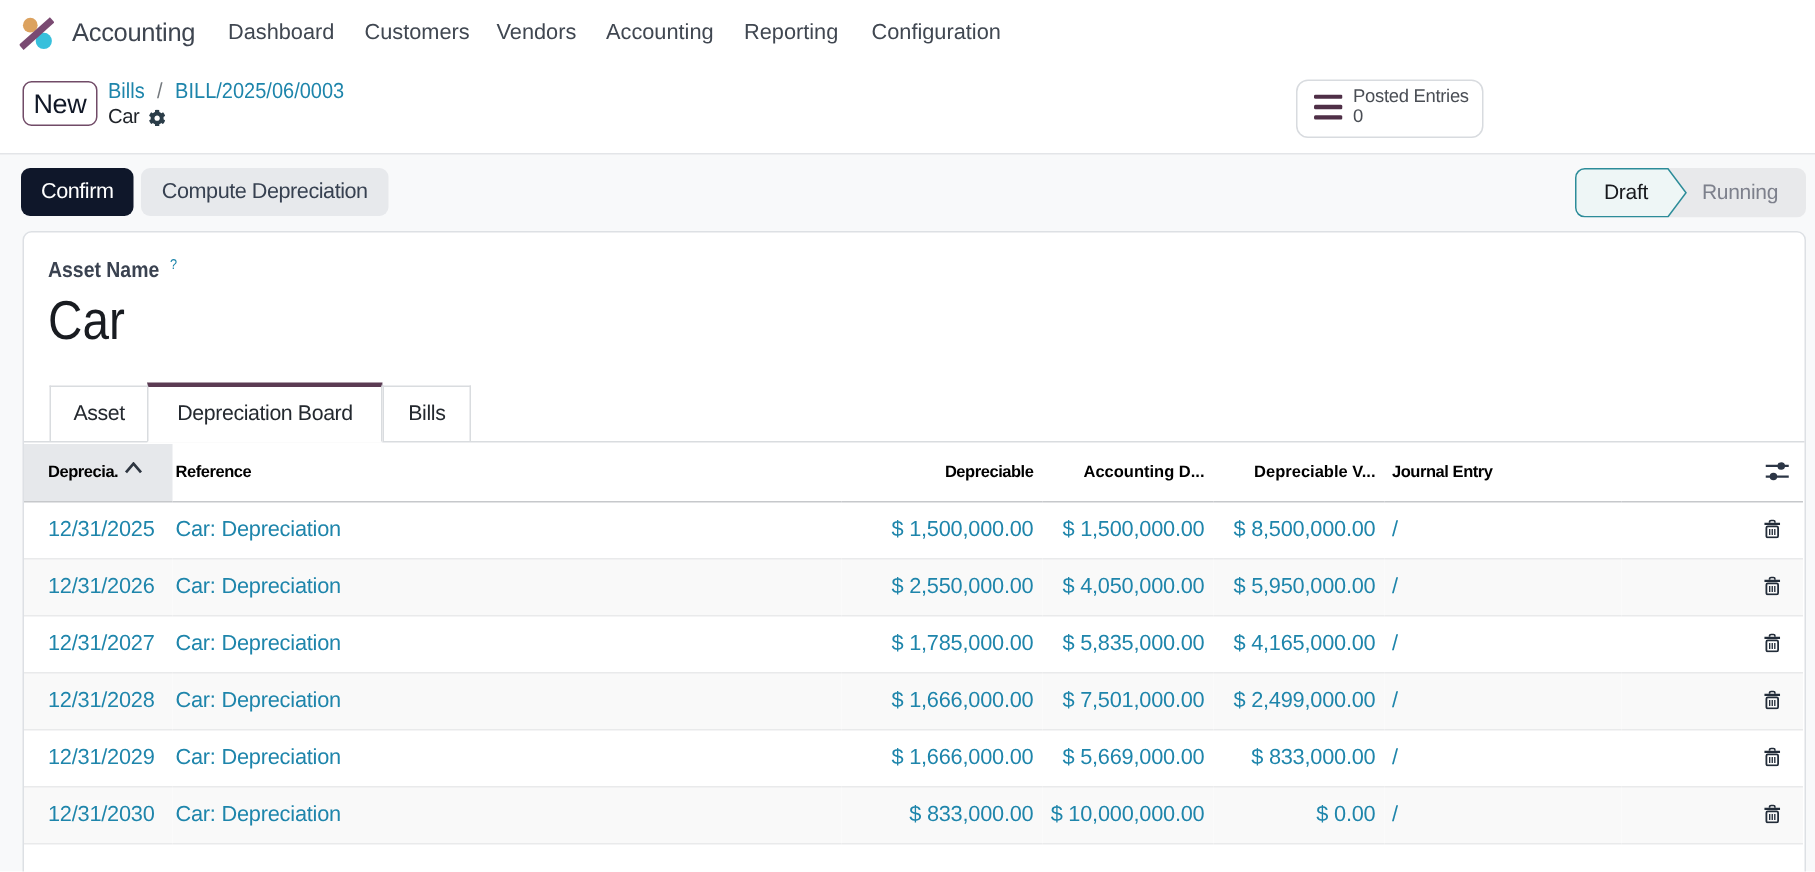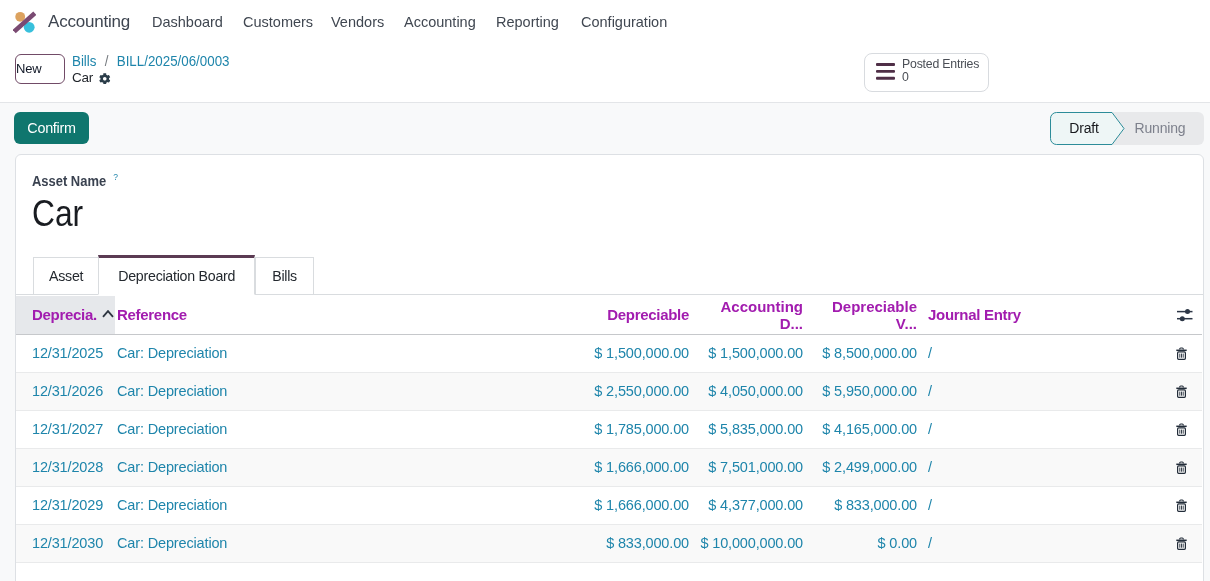--- a/index.html
+++ b/index.html
@@ -3,43 +3,43 @@
 <meta charset="utf-8">
 <style>
 *{margin:0;padding:0;box-sizing:border-box}
 html,body{width:1210px;height:581px;overflow:hidden}
 body{font-family:"Liberation Sans",sans-serif;background:#fff;position:relative;color:#374151}
 .abs{position:absolute}
 
 .brand{font-size:17px;color:#3e4550;letter-spacing:-0.2px}
 .menu{font-size:14.5px;color:#404751;letter-spacing:0}
 
-.btn-new{left:15px;top:54px;width:50px;height:30px;border:1px solid #714b67;border-radius:6px;background:#fff;font-size:13px;color:#111827;text-align:left;line-height:28px;letter-spacing:-0.2px}
+.btn-new{left:15px;top:54px;width:50px;height:30px;border:1px solid #714b67;border-radius:6px;background:#fff;font-size:18px;color:#111827;text-align:center;line-height:28px;letter-spacing:-0.2px}
 .bc1{left:72px;top:53px;font-size:14.5px;letter-spacing:0;color:#74797e;transform:scaleX(0.92);transform-origin:left top;white-space:nowrap}
 .bc1 a{color:#1e85ab;text-decoration:none}
 .bc2{left:72px;top:70px;font-size:13.5px;letter-spacing:-0.3px;color:#1f2329}
 .btn-posted{left:864px;top:53px;width:125px;height:39px;border:1px solid #d8dbdf;border-radius:8px;background:#fff}
 .pe-txt{left:902px;top:3px;font-size:12.3px;color:#4a4e55;line-height:12.6px;letter-spacing:-0.2px}
 
 .lower{left:0;top:102px;width:1210px;height:479px;background:#f8f9fa;border-top:1px solid #e3e5e8}
-.btn-confirm{left:14px;top:9px;width:75px;height:32px;background:#0f766e;border-radius:6px;color:#fff;font-size:14.4px;text-align:center;line-height:32px;letter-spacing:-0.3px}
+.btn-confirm{left:14px;top:9px;width:75px;height:32px;background:#0f172a;border-radius:6px;color:#fff;font-size:14.4px;text-align:center;line-height:32px;letter-spacing:-0.3px}
 .btn-compute{left:94px;top:9px;width:165px;height:32px;background:#e7e9ec;border-radius:6px;color:#374151;font-size:14.4px;text-align:center;line-height:32px;letter-spacing:-0.3px}
 
 .sheet{left:15px;top:51px;width:1189px;height:429px;background:#fff;border:1px solid #dde0e4;border-radius:6px 6px 0 0}
 .lbl{left:16px;top:16px;font-size:14.5px;font-weight:bold;color:#3a4250;letter-spacing:0;transform:scaleX(0.893);transform-origin:left top;white-space:nowrap}
 .lbl sup{color:#1e85ab;font-weight:normal;font-size:9.5px;margin-left:4px}
 .title{left:16px;top:39px;font-size:36.5px;color:#191c21;letter-spacing:0;line-height:1.1;transform:scaleX(0.87);transform-origin:left top}
 
 .tabs{left:0;top:100px;width:1187px;height:40px;border-bottom:1px solid #d9dcdf;display:flex;align-items:flex-end;padding-left:17px}
 .tab{height:37px;border:1px solid #d9dcdf;border-bottom:none;background:#fff;font-size:14.2px;color:#24292f;letter-spacing:-0.25px;display:flex;align-items:center;justify-content:center;padding:0 15px}
 .tab.mid{height:40px;border-top:3px solid #5b3b53;margin-bottom:-1px;border-bottom:1px solid #fff;padding:0 19px}
 .tab.t1{border-right:none}
 
 table{border-collapse:collapse;table-layout:fixed;width:1186px;font-size:14.5px}
-th{height:38px;font-weight:bold;font-size:15px;color:#a21caf;letter-spacing:-0.3px;text-align:left;border-bottom:1px solid #c6c8cb;padding:0}
+th{height:38px;font-weight:bold;font-size:11px;color:#000000;letter-spacing:-0.3px;text-align:left;border-bottom:1px solid #c6c8cb;padding:0}
 td{height:38px;padding:0;letter-spacing:-0.15px}
 tr.r{border-bottom:1px solid #e9eaeb}
 tr.r:nth-child(odd){background:#f9f9f9}
 .c1{width:99px;padding-left:16px}
 .c2{width:446px;padding-left:2px}
 .c3{width:134px;text-align:right;padding-right:6px}
 .c4{width:114px;text-align:right;padding-right:6px}
 .c5{width:114px;text-align:right;padding-right:6px}
 .c6{width:158px;padding-left:5px}
 .c7{width:121px;text-align:right;padding-right:15px}
@@ -73,20 +73,21 @@
   <svg class="abs" style="left:11px;top:8.5px" width="19" height="17" viewBox="0 0 19 17">
     <rect x="0" y="0" width="19" height="2.9" rx="1" fill="#4f2f47"></rect>
     <rect x="0" y="6.9" width="19" height="2.9" rx="1" fill="#4f2f47"></rect>
     <rect x="0" y="13.8" width="19" height="2.9" rx="1" fill="#4f2f47"></rect>
   </svg>
   <div class="abs pe-txt" style="left:37px;top:4px">Posted Entries<br>0</div>
 </div>
 
 <div class="abs lower">
   <div class="abs btn-confirm">Confirm</div>
+  <div class="abs btn-compute">Compute Depreciation</div>
 
   <svg class="abs" style="left:1050px;top:9px" width="154" height="33" viewBox="0 0 154 33">
     <path d="M8 0 H148 a6 6 0 0 1 6 6 V27 a6 6 0 0 1-6 6 H8 Z" fill="#e8e9eb"></path>
     <path d="M6.5 0.5 H62 L74 16.5 L62 32.5 H6.5 a6 6 0 0 1-6-6 V6.5 a6 6 0 0 1 6-6 Z" fill="#eef6f6" stroke="#2c8c99" stroke-width="1"></path>
     <text x="34" y="20.8" font-size="14" fill="#17191d" text-anchor="middle" letter-spacing="-0.2">Draft</text>
     <text x="110" y="20.8" font-size="14" fill="#7d808c" text-anchor="middle" letter-spacing="-0.2">Running</text>
   </svg>
 
   <div class="abs sheet">
     <div class="abs lbl">Asset Name <sup>?</sup></div>
@@ -193,21 +194,21 @@
                     <line x1="5.5" y1="6.6" x2="5.5" y2="10.7"></line>
                     <line x1="7.2" y1="6.6" x2="7.2" y2="10.7"></line>
                   </g>
                 </g>
               </svg></td>
       </tr>
       <tr class="r">
         <td class="c1 blue">12/31/2029</td>
             <td class="c2 blue">Car: Depreciation</td>
         <td class="c3 blue">$ 1,666,000.00</td>
-            <td class="c4 blue">$ 4,377,000.00</td>
+            <td class="c4 blue">$ 5,669,000.00</td>
         <td class="c5 blue">$ 833,000.00</td>
             <td class="c6 blue">/</td>
         <td class="c7"><svg width="11" height="13" viewBox="0 0 11 13" style="vertical-align:-2px">
                 <g fill="none" stroke="#222c39">
                   <path d="M3.7 2.5 V2 a1 1 0 0 1 1 -1 h1.6 a1 1 0 0 1 1 1 v0.5" stroke-width="1.1"></path>
                   <line x1="0.3" y1="3.3" x2="10.7" y2="3.3" stroke-width="1.5"></line>
                   <rect x="1.6" y="4.9" width="7.8" height="7.4" rx="1" stroke-width="1.2"></rect>
                   <g stroke-width="0.9">
                     <line x1="3.8" y1="6.6" x2="3.8" y2="10.7"></line>
                     <line x1="5.5" y1="6.6" x2="5.5" y2="10.7"></line>

